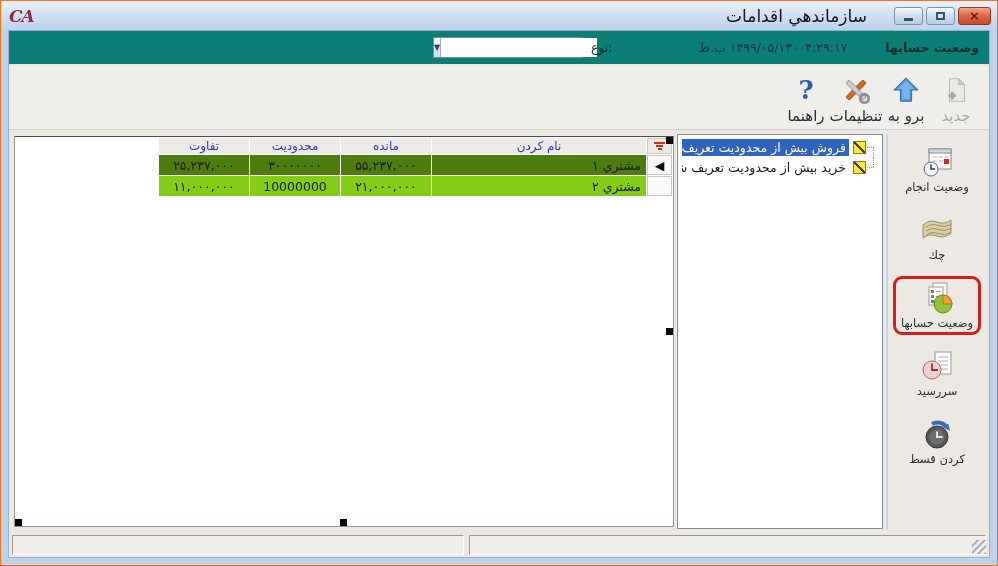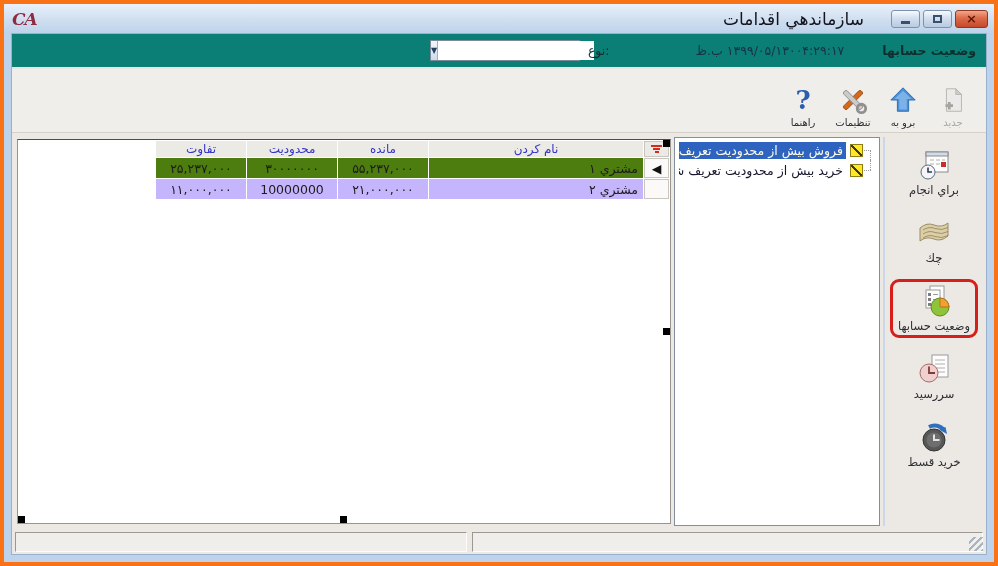--- a/index.html
+++ b/index.html
@@ -1,19 +1,19 @@
 <!DOCTYPE html>
 <html lang="fa"><head>
 <meta charset="utf-8">
 <style>
   * { box-sizing: border-box; margin: 0; padding: 0; }
   html,body { width: 998px; height: 566px; }
   body { font-family: "DejaVu Sans", sans-serif; font-size: 12px; color:#1c1c1c; }
 
-  .window { width:998px; height:566px; background:#bdd3ec; border:4px solid #f97316;
+  .window { width:998px; height:566px; background:#bdd3ec; border:1px solid #f97316;
             display:flex; flex-direction:column; }
 
   
   .titlebar { height:29px; display:flex; align-items:center; padding:0 6px 0 8px;
               background:linear-gradient(#e9f1fb, #cfdeef 55%, #bdd3ec); }
   .logo { font-family:"DejaVu Serif", serif; font-style:italic; font-weight:bold;
           font-size:17px; color:#8e2b42; letter-spacing:-1px; }
   .title-text { margin-left:auto; margin-right:24px; font-size:17px; color:#14141e; }
   .wbtn { width:29px; height:18px; margin-left:3px; border:1px solid #7d93ad; border-radius:3px;
           background:linear-gradient(#f6fafd,#d3dfee 45%,#b9cbdf);
@@ -39,21 +39,21 @@
                  background:linear-gradient(#f2f7fc,#cfdcec); display:flex; align-items:center;
                  justify-content:center; font-size:8px; color:#23425f; cursor:default; }
   .combo input { flex:1; border:none; outline:none; font:12px "DejaVu Sans",sans-serif; padding:0 3px; }
 
   
   .toolbar { height:64px; display:flex; flex-direction:row-reverse; align-items:center;
              padding:2px 8px 4px 8px; background:#f0eeea; border-bottom:1px solid #d5d1c9; }
   .tbtn { width:50px; height:56px; display:flex; flex-direction:column; align-items:center;
           justify-content:flex-end; gap:2px; cursor:default; }
   .tbtn svg { width:30px; height:30px; }
-  .tbtn .tlabel { font-size:10px; color:#2c2c34; white-space:nowrap; }
+  .tbtn .tlabel { font-size:15px; color:#2c2c34; white-space:nowrap; }
   .tbtn.disabled .tlabel { color:#a9a69e; }
   .helpq { font-family:"DejaVu Serif",serif; font-size:26px; line-height:30px; color:#2a5db0; font-weight:bold; }
 
   
   .content { flex:1; display:flex; flex-direction:row-reverse; padding:4px 3px; gap:3px; }
 
   
   .sidebar { width:100px; display:flex; flex-direction:column; align-items:center;
              padding-top:6px; gap:9px; border-left:2px solid #c9d7e6; }
   .sbtn { display:flex; flex-direction:column; align-items:center; gap:1px; cursor:default;
@@ -88,21 +88,21 @@
   .h-mb { bottom:0; left:50%; margin-left:-4px; }
   .h-br { bottom:0; left:0; }
 
   
   table.grid { direction:rtl; border-collapse:separate; border-spacing:1px; background:#fff;
                position:absolute; top:0; right:0; }
   table.grid th { background:#eceae5; color:#3434c8; font-weight:normal; font-size:12px;
                   height:16px; padding:0 6px; white-space:nowrap; }
   table.grid td { font-size:12.5px; height:20px; padding:0 5px; white-space:nowrap; }
   tr.r1 td.cell { background:#4d7c0f; }
-  tr.r2 td.cell { background:#c4b5fd; }
+  tr.r2 td.cell { background:#84cc16; }
   td.namec { text-align:right; width:214px; }
   td.num   { text-align:center; width:90px; }
   th.indic, td.indic { width:15px; padding:0; background:#f5f4f1; border:1px solid #c9c6bf; }
   td.indic { background:#fbfaf8; text-align:center; font-size:9px; color:#111; }
   .funnel { display:flex; flex-direction:column; align-items:center; gap:1px; }
   .funnel i { display:block; height:2px; background:#d42a20; }
   .funnel i:nth-child(1){ width:11px; } .funnel i:nth-child(2){ width:7px; } .funnel i:nth-child(3){ width:4px; }
 
   
   .statusbar { height:24px; display:flex; gap:5px; padding:2px 3px; position:relative; }
@@ -178,21 +178,21 @@
       <div class="sidebar">
         <div class="sbtn">
           <svg viewBox="0 0 34 34">
             <rect x="9" y="4" width="22" height="20" fill="#fdfdfd" stroke="#8a8a8a"></rect>
             <rect x="9" y="4" width="22" height="4" fill="#cfdcec" stroke="#8a8a8a"></rect>
             <path d="M13 12 h4 M19 12 h4 M25 12 h3 M13 16 h4 M19 16 h4 M13 20 h4" stroke="#b0b0b0"></path>
             <rect x="24" y="14" width="5" height="5" fill="#cc2b2b"></rect>
             <circle cx="11" cy="24" r="7" fill="#f5f5f9" stroke="#5a6b7c"></circle>
             <path d="M11 19.5 V24 h4" stroke="#2e3c4e" stroke-width="1.6" fill="none"></path>
           </svg>
-          <span class="slabel">براي انجام</span>
+          <span class="slabel">وضعيت انجام</span>
         </div>
         <div class="sbtn">
           <svg viewBox="0 0 34 34">
             <path d="M3 12 q7 -6 14 -3 q8 3 14 -2 v13 q-7 6 -14 3 q-8 -3 -14 2 z" fill="#dccfa6" stroke="#9a8c66"></path>
             <path d="M6 14 q6 -4 12 -1.5 q7 2.5 13 -1 M6 18 q6 -4 12 -1.5 q7 2.5 13 -1 M6 22 q6 -4 12 -1.5 q7 2.5 13 -1" stroke="#8f815c" fill="none" stroke-width="0.8"></path>
           </svg>
           <span class="slabel">چك</span>
         </div>
         <div class="sbtn active">
           <svg viewBox="0 0 34 34">
@@ -219,21 +219,21 @@
           <span class="slabel">سررسيد</span>
         </div>
         <div class="sbtn">
           <svg viewBox="0 0 34 34">
             <circle cx="17" cy="20" r="11" fill="#575757" stroke="#333"></circle>
             <circle cx="17" cy="20" r="7.5" fill="#6e6e6e"></circle>
             <path d="M17 14.5 V20 h5.5" stroke="#e3e3e3" stroke-width="2" fill="none"></path>
             <path d="M27 10 a12 12 0 0 0 -15 -3" stroke="#2f6fc0" stroke-width="4" fill="none"></path>
             <path d="M30 14 l-1.5 -7 -6.5 2.5 z" fill="#2f6fc0"></path>
           </svg>
-          <span class="slabel">خريد قسط</span>
+          <span class="slabel">كردن قسط</span>
         </div>
       </div>
 
       <div class="treepanel">
         <div class="tree-row first selected">
           <span class="node-icon"></span>
           <span class="tree-label">فروش بيش از محدوديت تعريف شده</span>
         </div>
         <div class="tree-row last">
           <span class="node-icon"></span>

